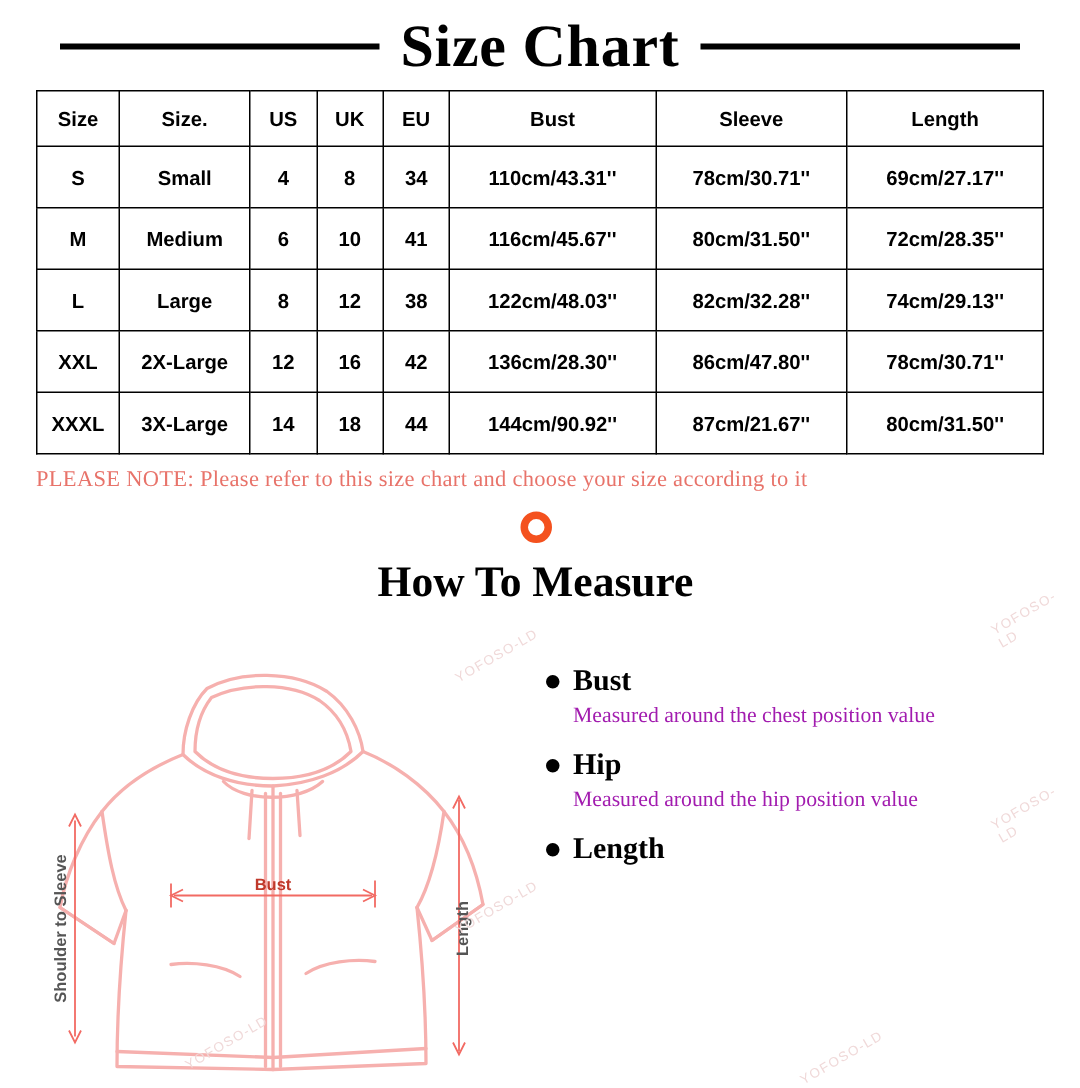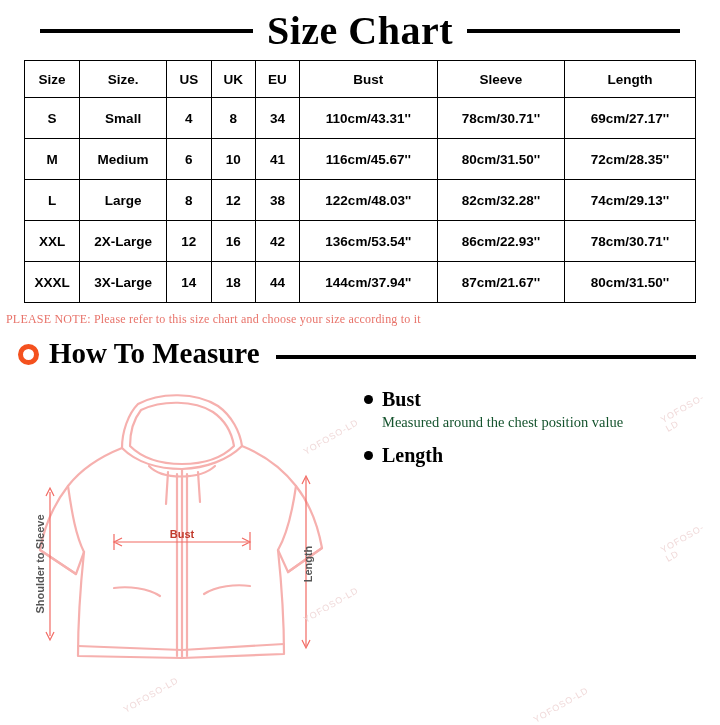--- a/index.html
+++ b/index.html
@@ -75,34 +75,35 @@
   col.c1 { width: 13.0%; }
   col.c2 { width: 6.6%; }
   col.c3 { width: 6.6%; }
   col.c4 { width: 6.6%; }
   col.c5 { width: 20.5%; }
   col.c6 { width: 19.0%; }
   col.c7 { width: 19.5%; }
 
   
   .please-note {
-    padding: 9px 24px 0 6px;
-    font-family: "Liberation Serif", serif;
-    font-size: 12px;
+    padding: 9px 24px 0 24px;
+    font-family: "Liberation Serif", serif;
+    font-size: 15px;
     color: #e8736a;
     letter-spacing: 0.2px;
     white-space: nowrap;
   }
 
   
   .htm-row {
     display: flex;
     align-items: center;
     padding: 10px 24px 0 18px;
     gap: 10px;
+    flex-direction: column;
   }
   .htm-bullet {
     width: 21px;
     height: 21px;
     border: 5px solid #f4511e;
     border-radius: 50%;
     box-sizing: border-box;
     flex: 0 0 auto;
     margin-top: 2px;
   }
@@ -156,21 +157,21 @@
     font-family: "Liberation Serif", serif;
     font-size: 20px;
     font-weight: bold;
   }
   .m-desc {
     font-family: "Liberation Serif", serif;
     font-size: 14.5px;
     margin-top: 2px;
     margin-left: 18px;
     line-height: 1.25;
-    color: #14532d;
+    color: #a21caf;
   }
 
   
   .wm {
     position: absolute;
     font-family: "Liberation Sans", sans-serif;
     font-size: 9px;
     color: #f0d9d9;
     transform: rotate(-30deg);
     letter-spacing: 1px;
@@ -243,31 +244,31 @@
           <td>122cm/48.03''</td>
           <td>82cm/32.28''</td>
           <td>74cm/29.13''</td>
         </tr>
         <tr>
           <td>XXL</td>
           <td>2X-Large</td>
           <td>12</td>
           <td>16</td>
           <td>42</td>
-          <td>136cm/53.54''</td>
-          <td>86cm/22.93''</td>
+          <td>136cm/28.30''</td>
+          <td>86cm/47.80''</td>
           <td>78cm/30.71''</td>
         </tr>
         <tr>
           <td>XXXL</td>
           <td>3X-Large</td>
           <td>14</td>
           <td>18</td>
           <td>44</td>
-          <td>144cm/37.94''</td>
+          <td>144cm/90.92''</td>
           <td>87cm/21.67''</td>
           <td>80cm/31.50''</td>
         </tr>
       </tbody>
     </table>
   </div>
 
   <div class="please-note">PLEASE NOTE: Please refer to this size chart and choose your size according to it</div>
 
   <div class="htm-row">
@@ -339,20 +340,27 @@
       <div class="m-item">
         <div class="m-head">
           <span class="m-dot"></span>
           <span class="m-title">Bust</span>
         </div>
         <div class="m-desc">Measured around the chest position value</div>
       </div>
       <div class="m-item">
         <div class="m-head">
           <span class="m-dot"></span>
+          <span class="m-title">Hip</span>
+        </div>
+        <div class="m-desc">Measured around the  hip position value</div>
+      </div>
+      <div class="m-item">
+        <div class="m-head">
+          <span class="m-dot"></span>
           <span class="m-title">Length</span>
         </div>
       </div>
     </div>
   </div>
 
   <span class="wm" style="left:300px; top:432px;">YOFOSO-LD</span>
   <span class="wm" style="left:660px; top:400px;">YOFOSO-LD</span>
   <span class="wm" style="left:660px; top:530px;">YOFOSO-LD</span>
   <span class="wm" style="left:300px; top:600px;">YOFOSO-LD</span>

